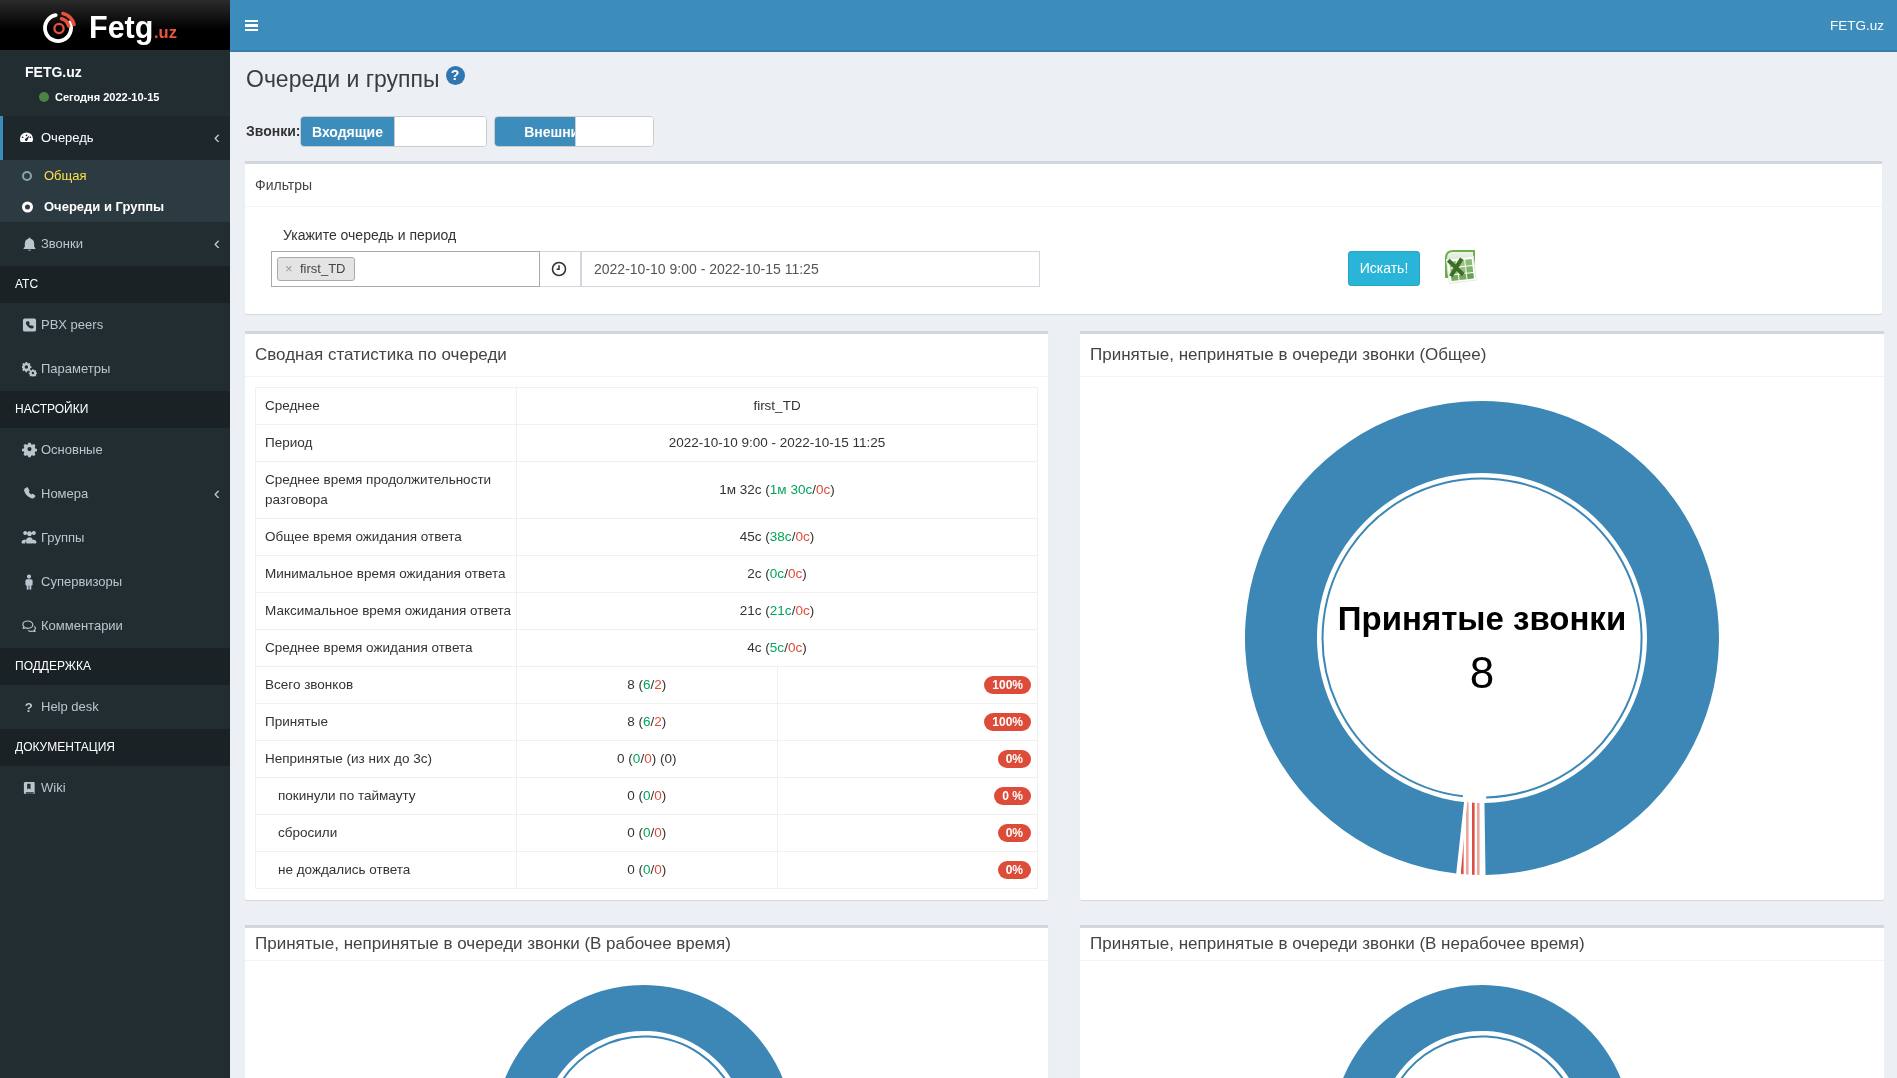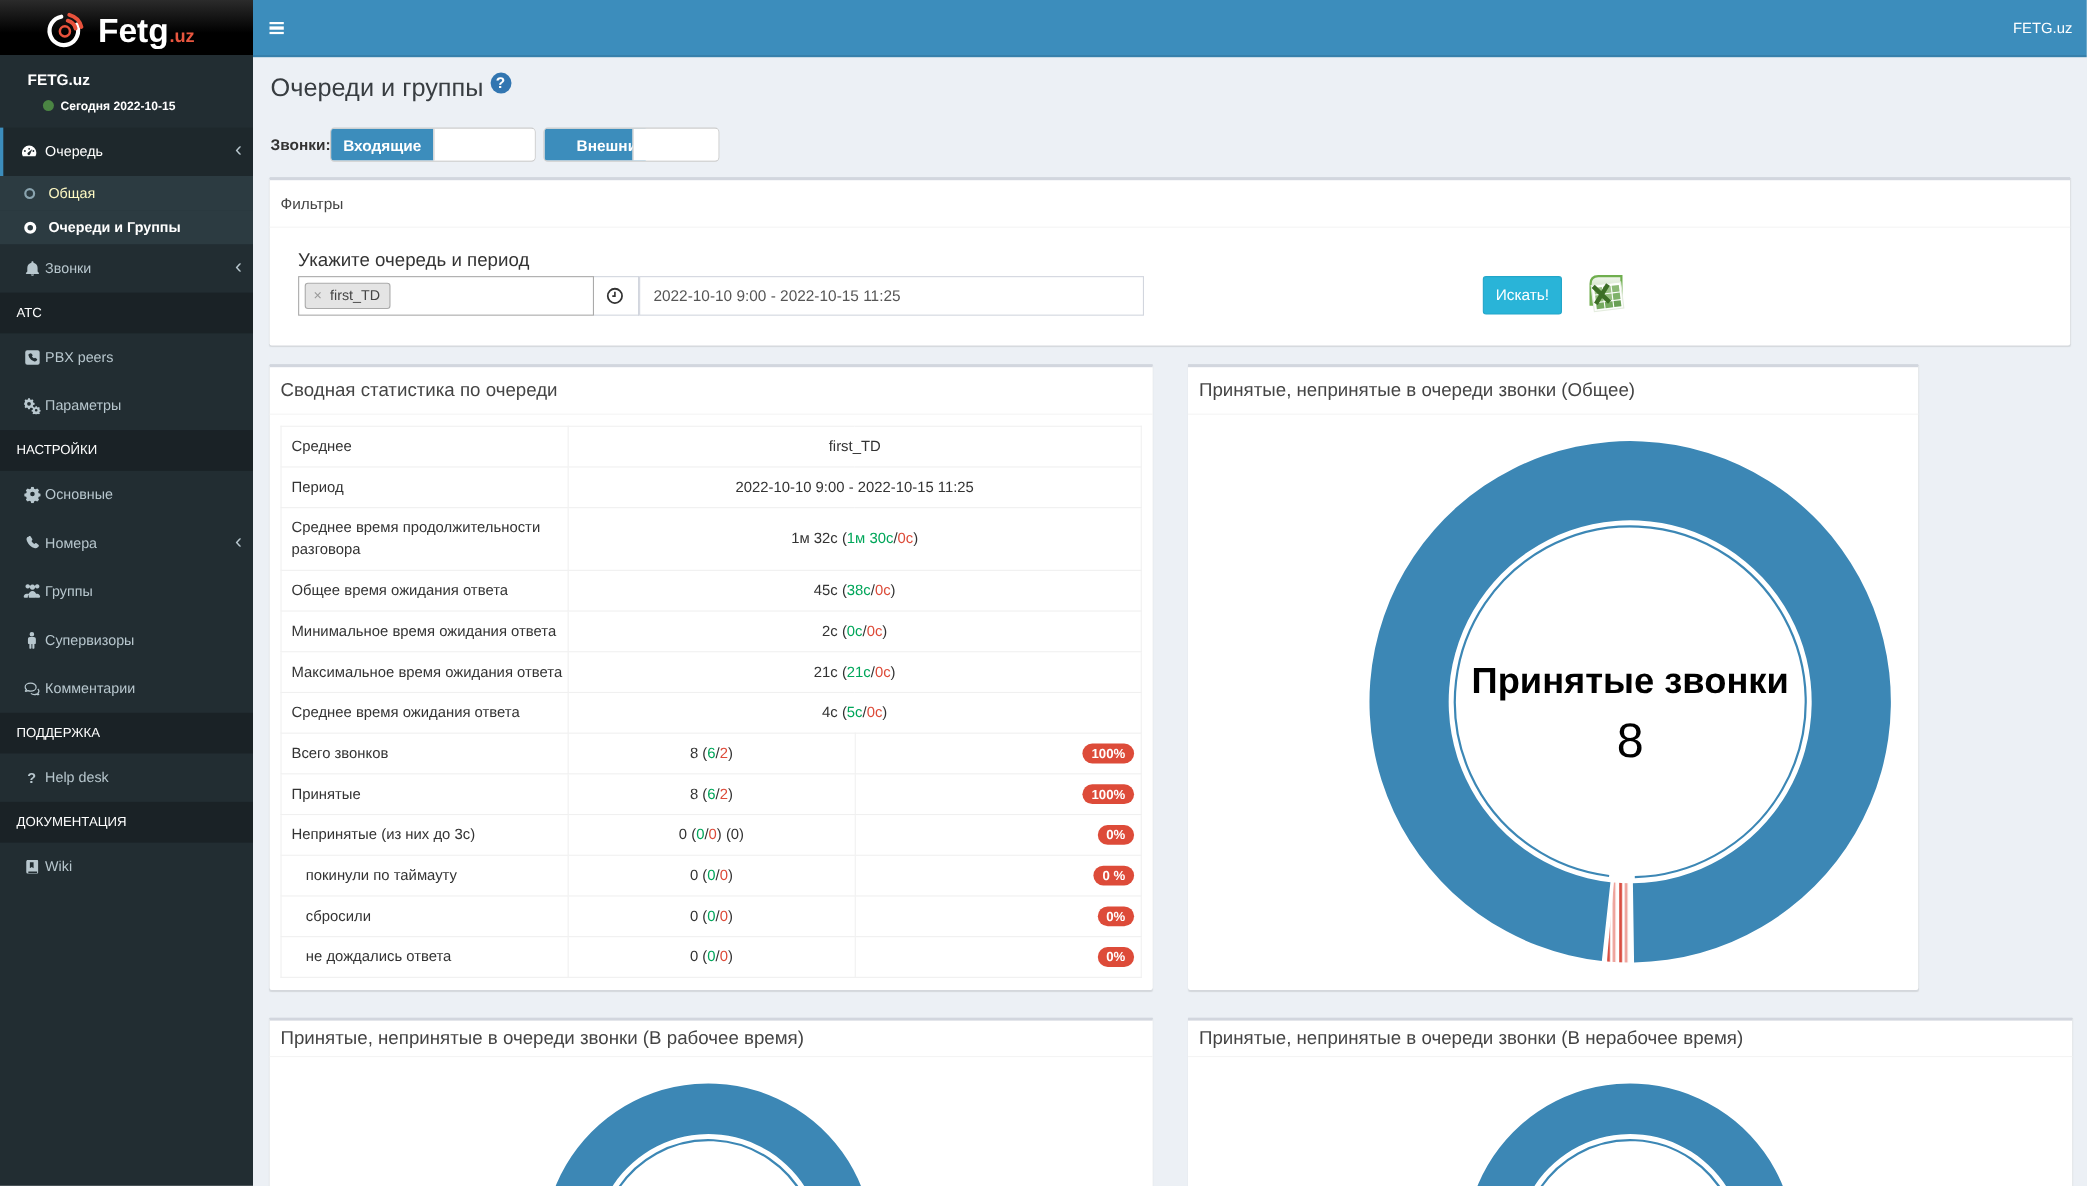--- a/index.html
+++ b/index.html
@@ -13,21 +13,21 @@
 #userpanel .utoday { position:absolute; left:39px; top:41px; color:#fff; font-weight:bold; font-size:11px; }
 #userpanel .dot { display:inline-block; width:10px; height:10px; border-radius:50%; background:#4b8543; margin-right:6px; vertical-align:-1px; }
 ul.menu { position:absolute; top:116px; left:0; width:230px; list-style:none; }
 ul.menu li { position:relative; }
 ul.menu li.item { height:44px; }
 ul.menu li.item a { display:block; height:44px; line-height:44px; color:#b8c7ce; font-size:13px; text-decoration:none; padding-left:41px; }
 ul.menu li.hdr { height:37px; line-height:37px; background:#1a2226; color:#ffffff; font-size:12px; padding-left:15px; }
 ul.menu li.active { background:#1e282c; border-left:3px solid #3c8dbc; }
 ul.menu li.active a { color:#fff; padding-left:38px; }
 ul.menu li.sub { height:31px; background:#2c3b41; }
-ul.menu li.sub a { display:block; height:31px; line-height:31px; color:#fef9c3; font-size:13px; text-decoration:none; padding-left:44px; }
+ul.menu li.sub a { display:block; height:31px; line-height:31px; color:#fde047; font-size:13px; text-decoration:none; padding-left:44px; }
 ul.menu li.sub a.on { color:#fff; }
 .mi { position:absolute; left:22px; top:50%; transform:translateY(-50%); width:15px; height:15px; fill:#b8c7ce; }
 li.active .mi { fill:#fff; left:16px; }
 .chev { position:absolute; right:10px; top:50%; transform:translateY(-54%); color:#b8c7ce; font-size:19px; font-family:'Liberation Sans'; }
 .subic { position:absolute; left:22px; top:50%; transform:translateY(-50%); width:10px; height:10px; border-radius:50%; }
 .subic.thin { border:2px solid #8aa4af; }
 .subic.thick { width:11px; height:11px; border:3px solid #fff; }
 
 
 #navbar { position:absolute; left:230px; top:0; width:1667px; height:50px; background:#3c8dbc; }
@@ -45,21 +45,21 @@
 .toggle { position:absolute; top:0; height:31px; border:1px solid #ccc; border-radius:4px; background:#fff; overflow:hidden; }
 .toggle .on { position:absolute; left:0; top:0; bottom:0; background:#3c8dbc; color:#fff; font-weight:bold; font-size:14px; text-align:center; line-height:30px; }
 .toggle .handle { position:absolute; top:0; bottom:0; background:#fff; border-left:1px solid #ccc; }
 
 .box { position:absolute; background:#fff; border-top:3px solid #d2d6de; border-radius:0 0 2px 2px; box-shadow:0 1px 1px rgba(0,0,0,0.1); }
 .boxhdr { position:relative; border-bottom:1px solid #f4f4f4; color:#444; }
 
 
 #fbox { left:15px; top:111px; width:1637px; height:153px; }
 #fbox .boxhdr { height:43px; line-height:43px; padding-left:10px; font-size:14px; }
-#flabel { position:absolute; left:26px; top:63px; font-size:17px; color:#333; }
+#flabel { position:absolute; left:38px; top:63px; font-size:14px; color:#333; }
 .inp { position:absolute; top:87px; height:36px; border:1px solid #d2d6de; background:#fff; }
 #sel2 { left:26px; width:269px; border-color:#aaa; }
 .tag { position:absolute; left:5px; top:5px; height:24px; background:#e4e4e4; border:1px solid #aaa; border-radius:3px; font-size:13px; color:#444; line-height:22px; padding:0 8px 0 22px; }
 .tag .x { position:absolute; left:7px; top:0; color:#999; font-size:13px; }
 #clockaddon { left:295px; width:41px; border-left:none; }
 #dateinp { left:336px; width:459px; line-height:34px; padding-left:12px; font-size:14px; color:#555; }
 #searchbtn { position:absolute; left:1103px; top:87px; width:72px; height:35px; background:#29b4d8; border:1px solid #22a6c9; border-radius:3px; color:#fff; font-size:14px; text-align:center; line-height:33px; }
 #xlicon { position:absolute; left:1196px; top:85px; width:38px; height:40px; }
 
 
@@ -70,21 +70,21 @@
 table.st td.lbl { white-space:nowrap; }
 table.st td.lbl { width:261px; }
 table.st td.val { text-align:center; }
 table.st td.b3 { width:260px; text-align:right; padding-right:6px; }
 table.st td.ind { padding-left:22px; }
 .g { color:#00a65a; }
 .r { color:#dd4b39; }
 .badge { display:inline-block; background:#dd4b39; color:#fff; font-size:12px; font-weight:bold; border-radius:10px; padding:3px 8px; line-height:1; }
 
 
-#cbox1 { left:850px; top:281px; width:664px; height:569px; }
+#cbox1 { left:850px; top:281px; width:804px; height:569px; }
 #cbox2 { left:15px; top:875px; width:803px; height:400px; }
 #cbox3 { left:850px; top:875px; width:804px; height:400px; }
 #cbox1 .boxhdr { height:43px; padding:11px 10px 0 10px; font-size:17px; }
 #cbox2 .boxhdr, #cbox3 .boxhdr { height:33px; padding:6px 10px 0 10px; font-size:17px; }
 .chartsvg { position:absolute; left:0; }
 </style>
 </head>
 <body>
 
 <div id="sidebar">

